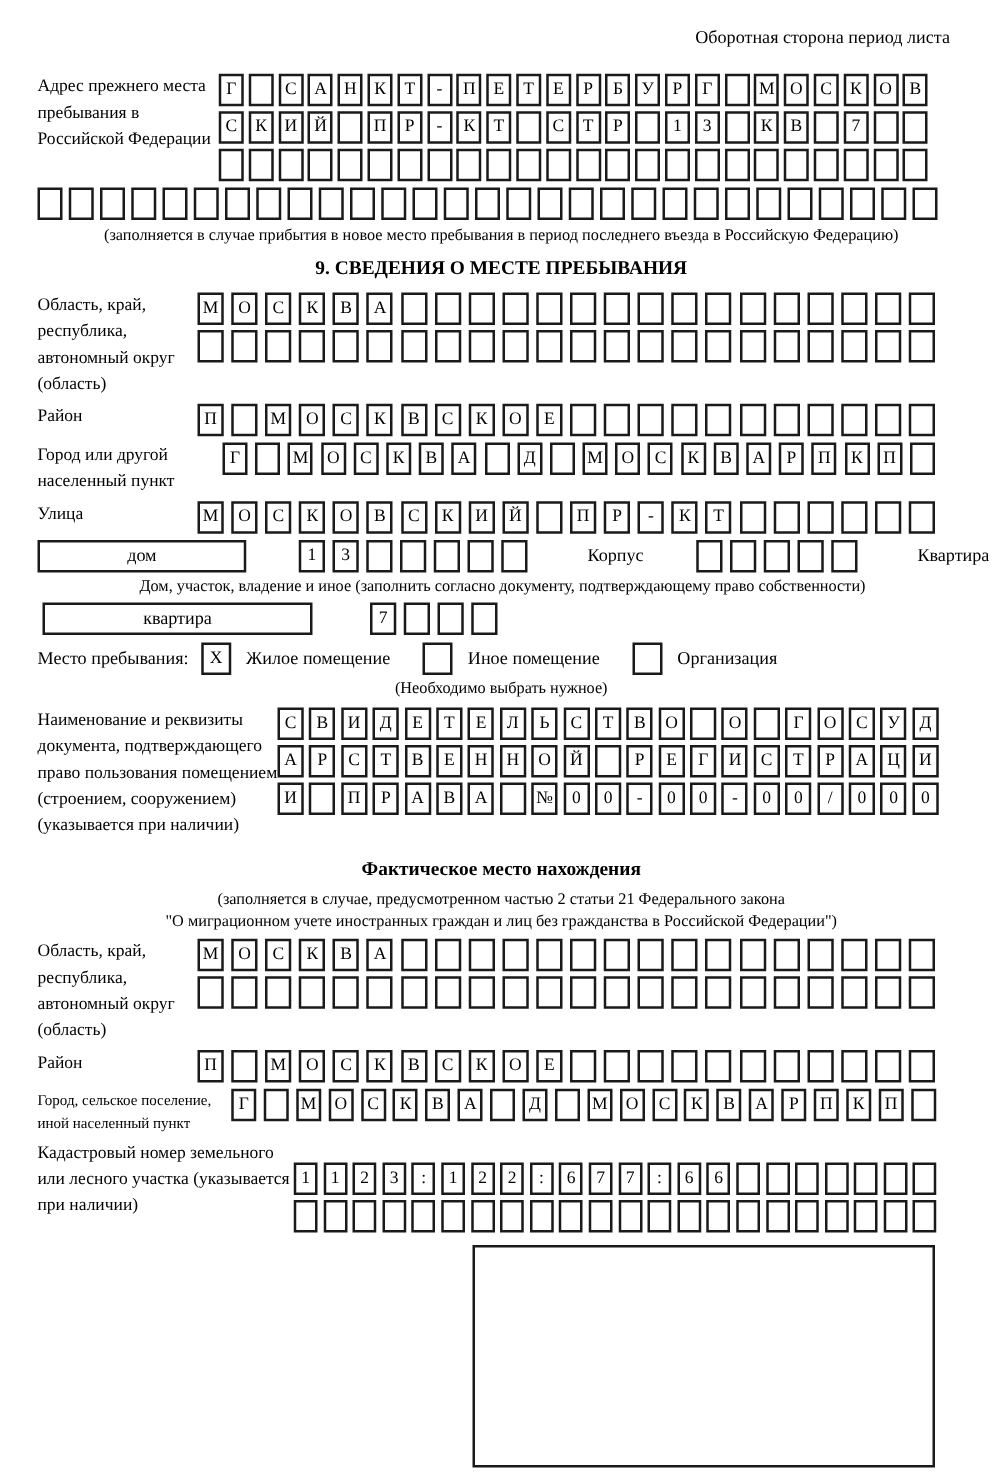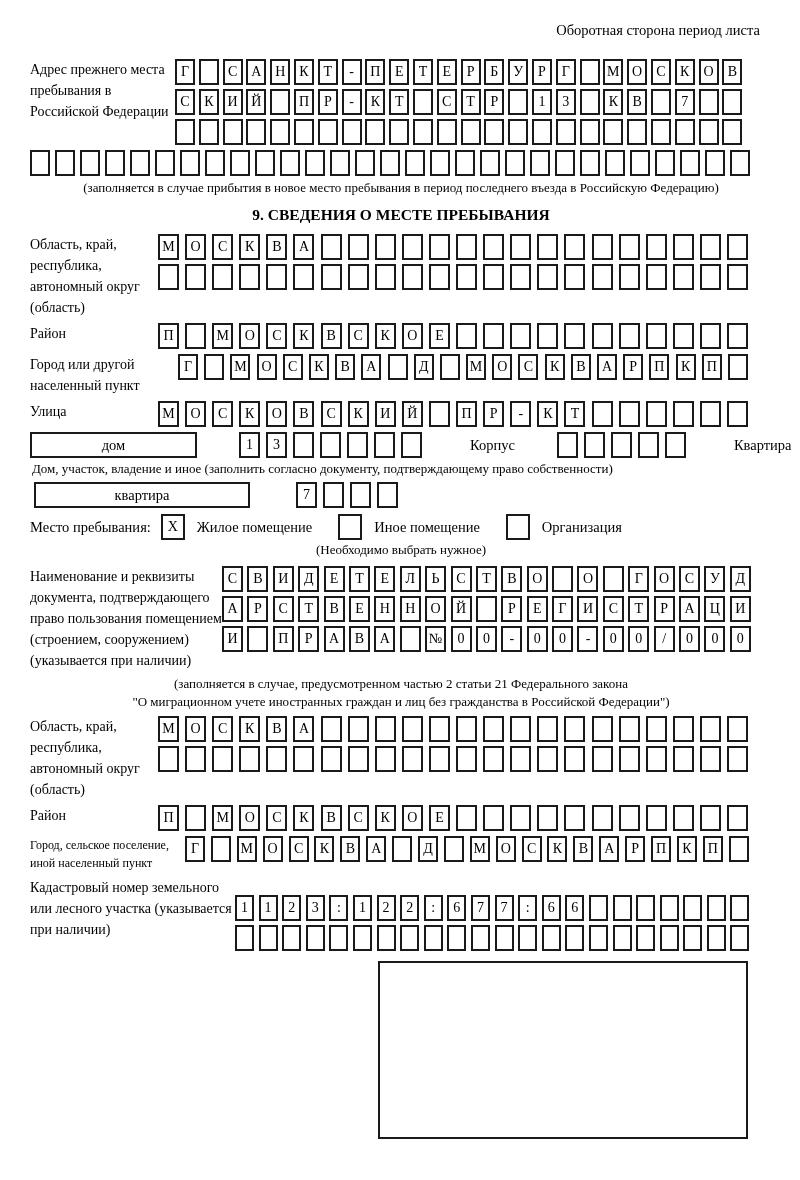--- a/index.html
+++ b/index.html
@@ -21,21 +21,21 @@
         align-items:center;justify-content:center;font-size:14px;}
   .c24{--cw:20px;--cg:3.8px;}
   .c29{--cw:20px;--cg:5px;margin-top:2px;}
   .c22{--cw:21px;--cg:6.1px;}
   .c22b{--cw:20px;--cg:6.2px;}
   .c22c{--cw:20px;--cg:5.9px;}
   .c22d{--cw:19px;--cg:4.6px;}
   .c21{--cw:21px;--cg:4.4px;}
   .chouse{--cw:21px;--cg:6px;margin-bottom:0;}
   .caption{font-size:13px;text-align:center;margin:2px 0 6px 0;}
-  .caption.left{text-align:left;margin:1px 0 5px 2px;}
+  .caption.left{text-align:center;margin:1px 0 5px 2px;}
   .sec-title{font-weight:bold;text-align:center;font-size:15.5px;margin:10px 0 10px 0;}
   .sec-title.sub{margin:16px 0 6px 0;}
   .house-row{display:flex;align-items:center;margin-bottom:3px;gap:36px;}
   .wide-box{height:26px;border:2px solid #1a1a1a;box-sizing:border-box;flex:none;
             display:flex;align-items:center;justify-content:center;font-size:14.5px;}
   .wide-box.w165{width:167px;margin-right:6px;}
   .wide-box.w195{width:216px;margin-left:4px;margin-right:10px;}
   .inline-label{font-size:14.5px;margin:0 6px 0 6px;flex:none;}
   .stay-row{display:flex;align-items:center;margin:6px 0 2px 0;font-size:14.5px;}
   .chk{width:24px;height:26px;border:2px solid #1a1a1a;box-sizing:border-box;flex:none;
@@ -429,20 +429,21 @@
           <span class="cell">0</span>
           <span class="cell">0</span>
           <span class="cell">/</span>
           <span class="cell">0</span>
           <span class="cell">0</span>
           <span class="cell">0</span>
         </div>
     </div>
   </div>
 
+  <div class="sec-title sub">Фактическое место нахождения</div>
   <div class="caption" style="margin-bottom:0;">(заполняется в случае, предусмотренном частью 2 статьи 21 Федерального закона</div>
   <div class="caption">"О миграционном учете иностранных граждан и лиц без гражданства в Российской Федерации")</div>
 
   <div class="field-row">
     <div class="label">Область, край, республика, автономный округ (область)</div>
     <div class="cells-col">
       <div class="cells c22">
           <span class="cell">М</span>
           <span class="cell">О</span>
           <span class="cell">С</span>

